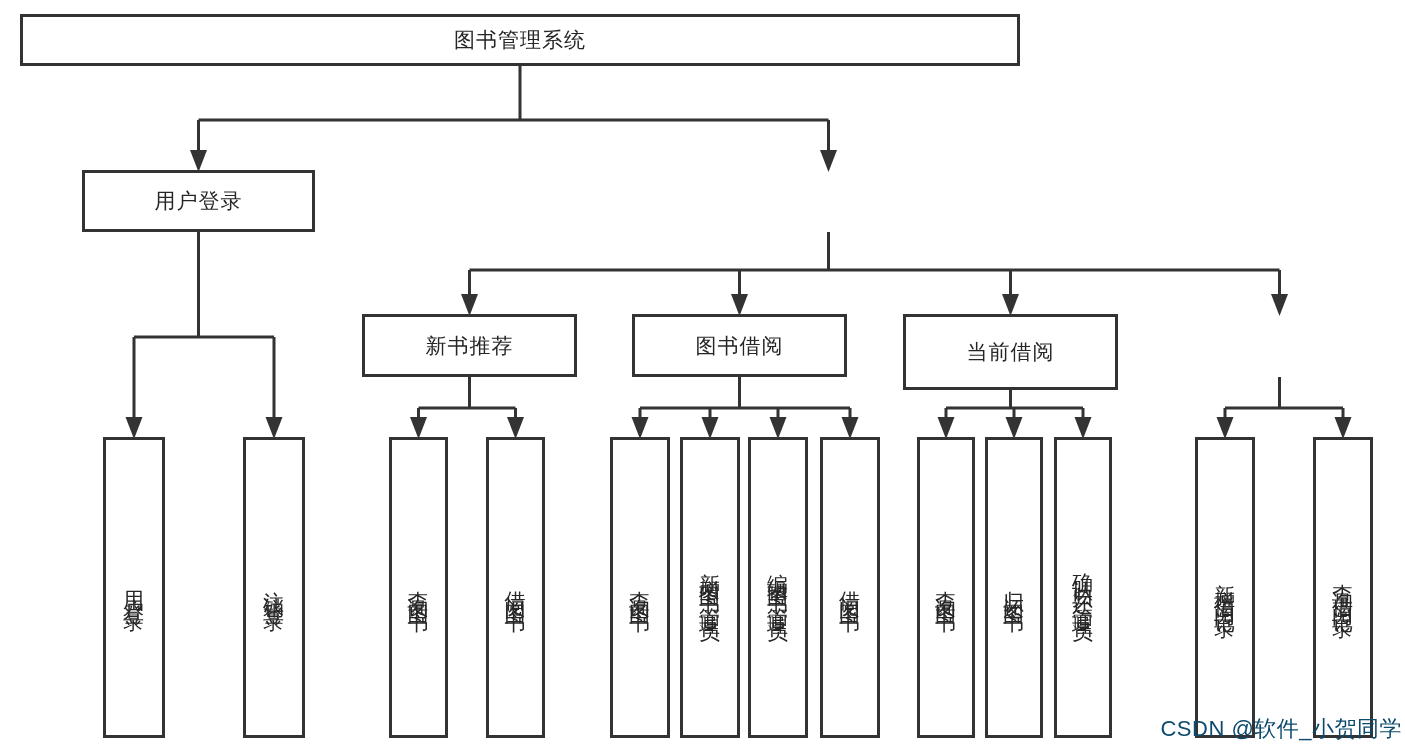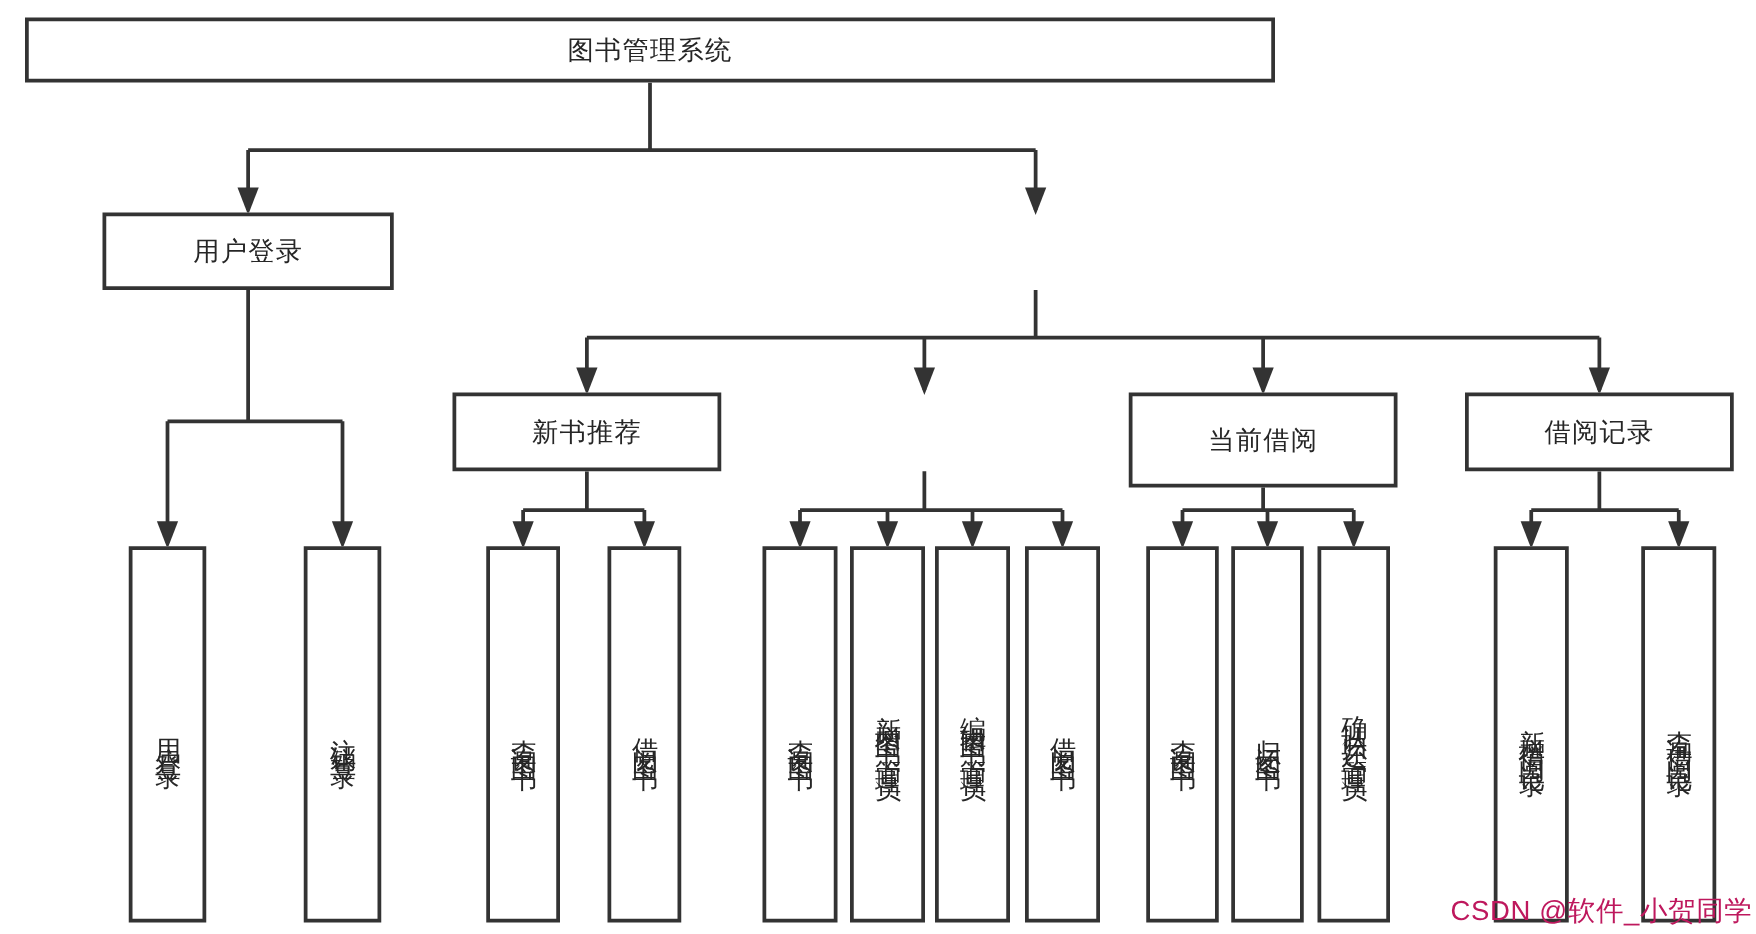--- a/index.html
+++ b/index.html
@@ -29,21 +29,21 @@
     text-orientation:mixed;
     letter-spacing:7px;
     font-size:21px;
     line-height:1;
   }
   .watermark{
     position:absolute;
     right:3px;
     bottom:3px;
     font-size:22px;
-    color:#be185d;
+    color:#0c4a6e;
     letter-spacing:0.5px;
     z-index:3;
     white-space:nowrap;
   }
 </style>
 </head>
 <body>
 
 <div class="canvas">
 
@@ -85,22 +85,22 @@
       <polygon points="1216.5,417 1233.5,417 1225,439"></polygon>
       <polygon points="1334.5,417 1351.5,417 1343,439"></polygon>
     </g>
   </svg>
 
   <div class="node" style="left:20px;top:14px;width:1000px;height:52px;">图书管理系统</div>
 
   <div class="node" style="left:82px;top:170px;width:233px;height:62px;">用户登录</div>
 
   <div class="node" style="left:362px;top:314px;width:215px;height:63px;">新书推荐</div>
+  <div class="node" style="left:632px;top:314px;width:215px;height:63px;">图书借阅</div>
   <div class="node" style="left:903px;top:314px;width:215px;height:76px;">当前借阅</div>
-  <div class="node" style="left:1172px;top:314px;width:215px;height:63px;">借阅记录</div>
 
   <div class="node leaf" style="left:103px;top:437px;width:62px;height:301px;">用户登录</div>
   <div class="node leaf" style="left:243px;top:437px;width:62px;height:301px;">注销登录</div>
 
   <div class="node leaf" style="left:389px;top:437px;width:59px;height:301px;">查询图书</div>
   <div class="node leaf" style="left:486px;top:437px;width:59px;height:301px;">借阅图书</div>
 
   <div class="node leaf" style="left:610px;top:437px;width:60px;height:301px;">查询图书</div>
   <div class="node leaf" style="left:680px;top:437px;width:60px;height:301px;">新增图书（管理员）</div>
   <div class="node leaf" style="left:748px;top:437px;width:60px;height:301px;">编辑图书（管理员）</div>

